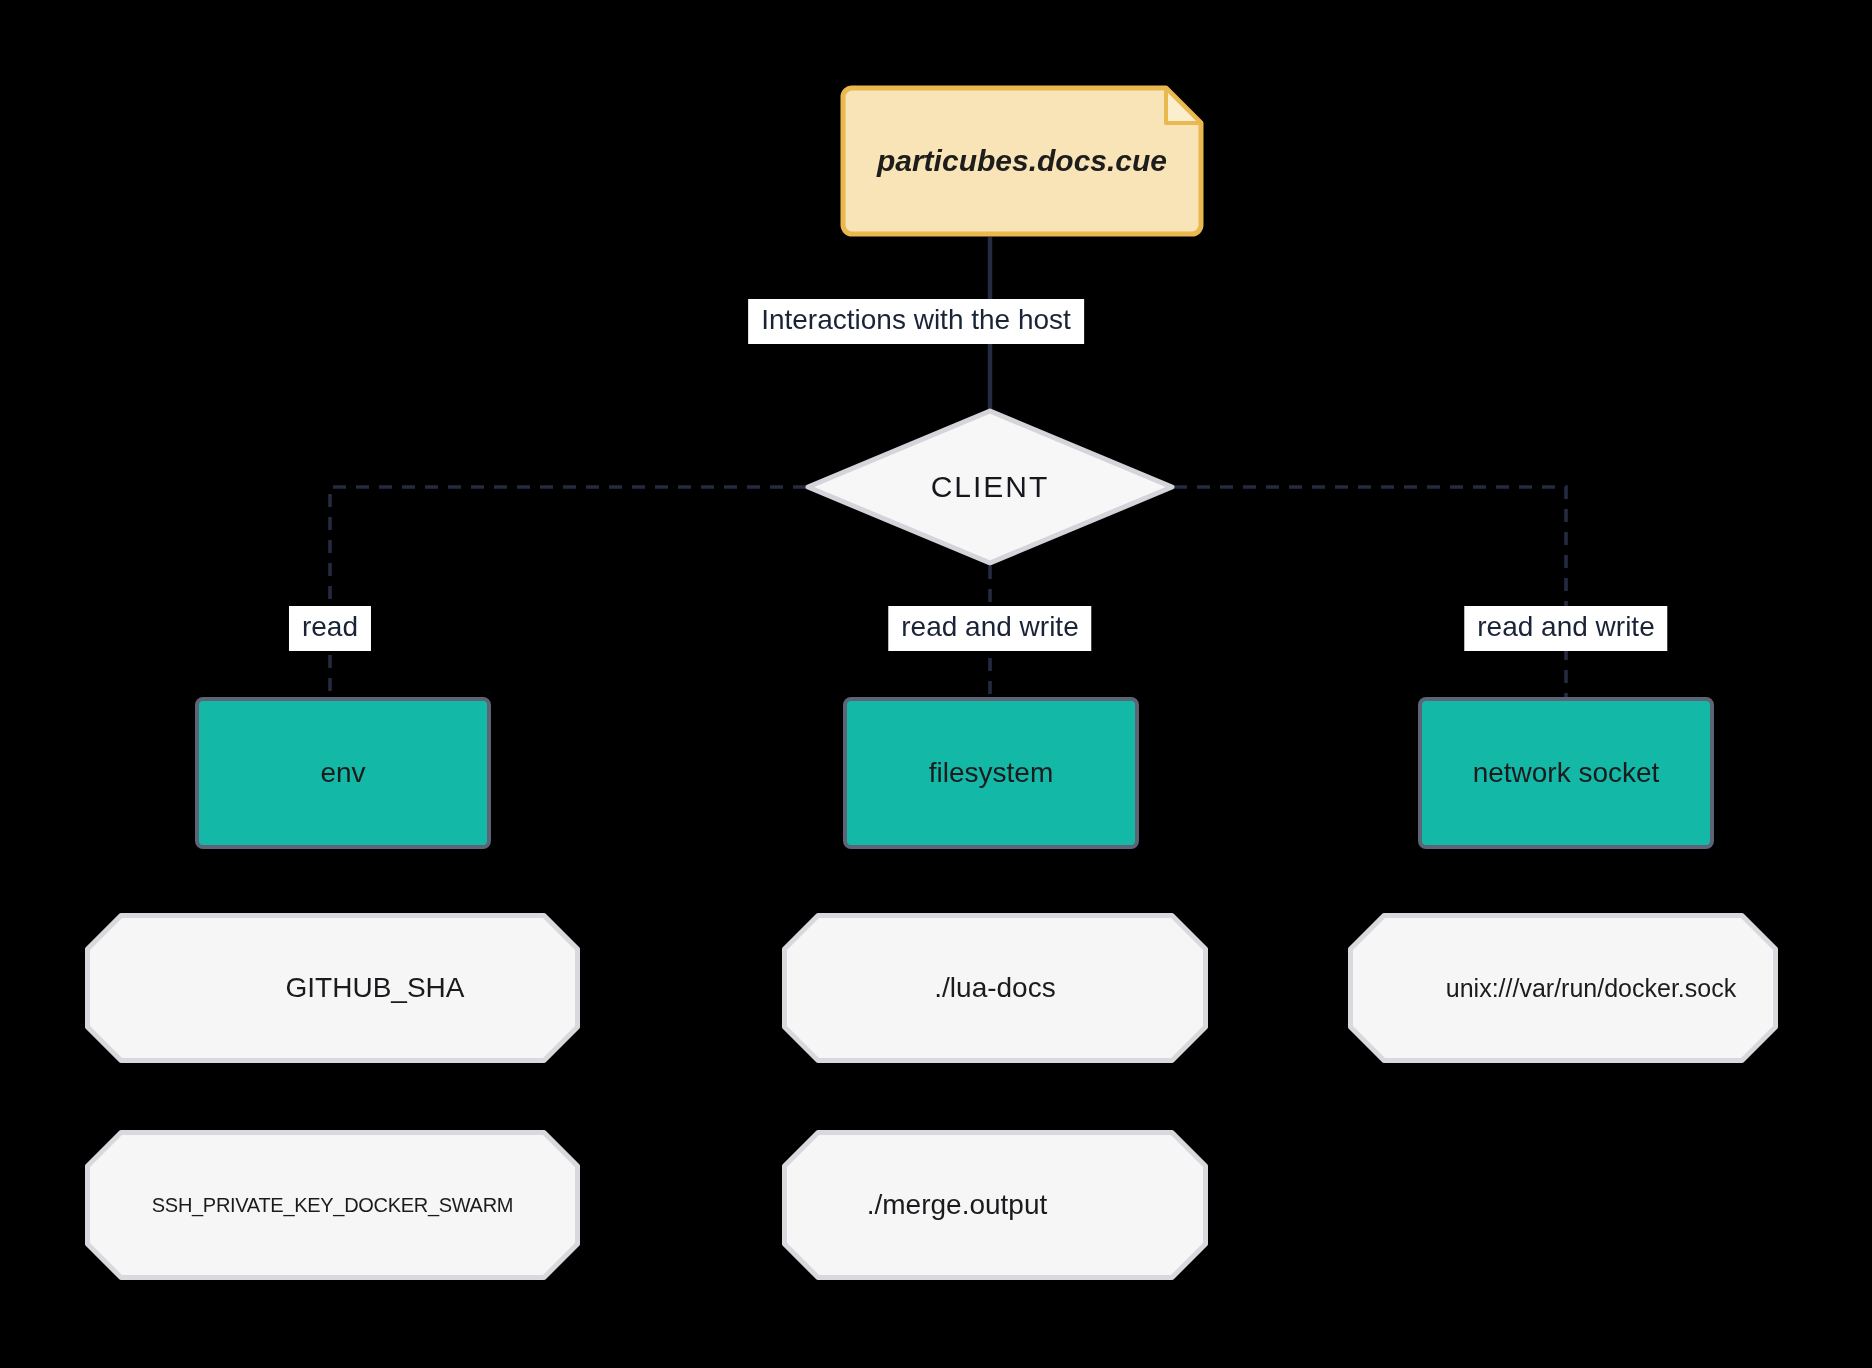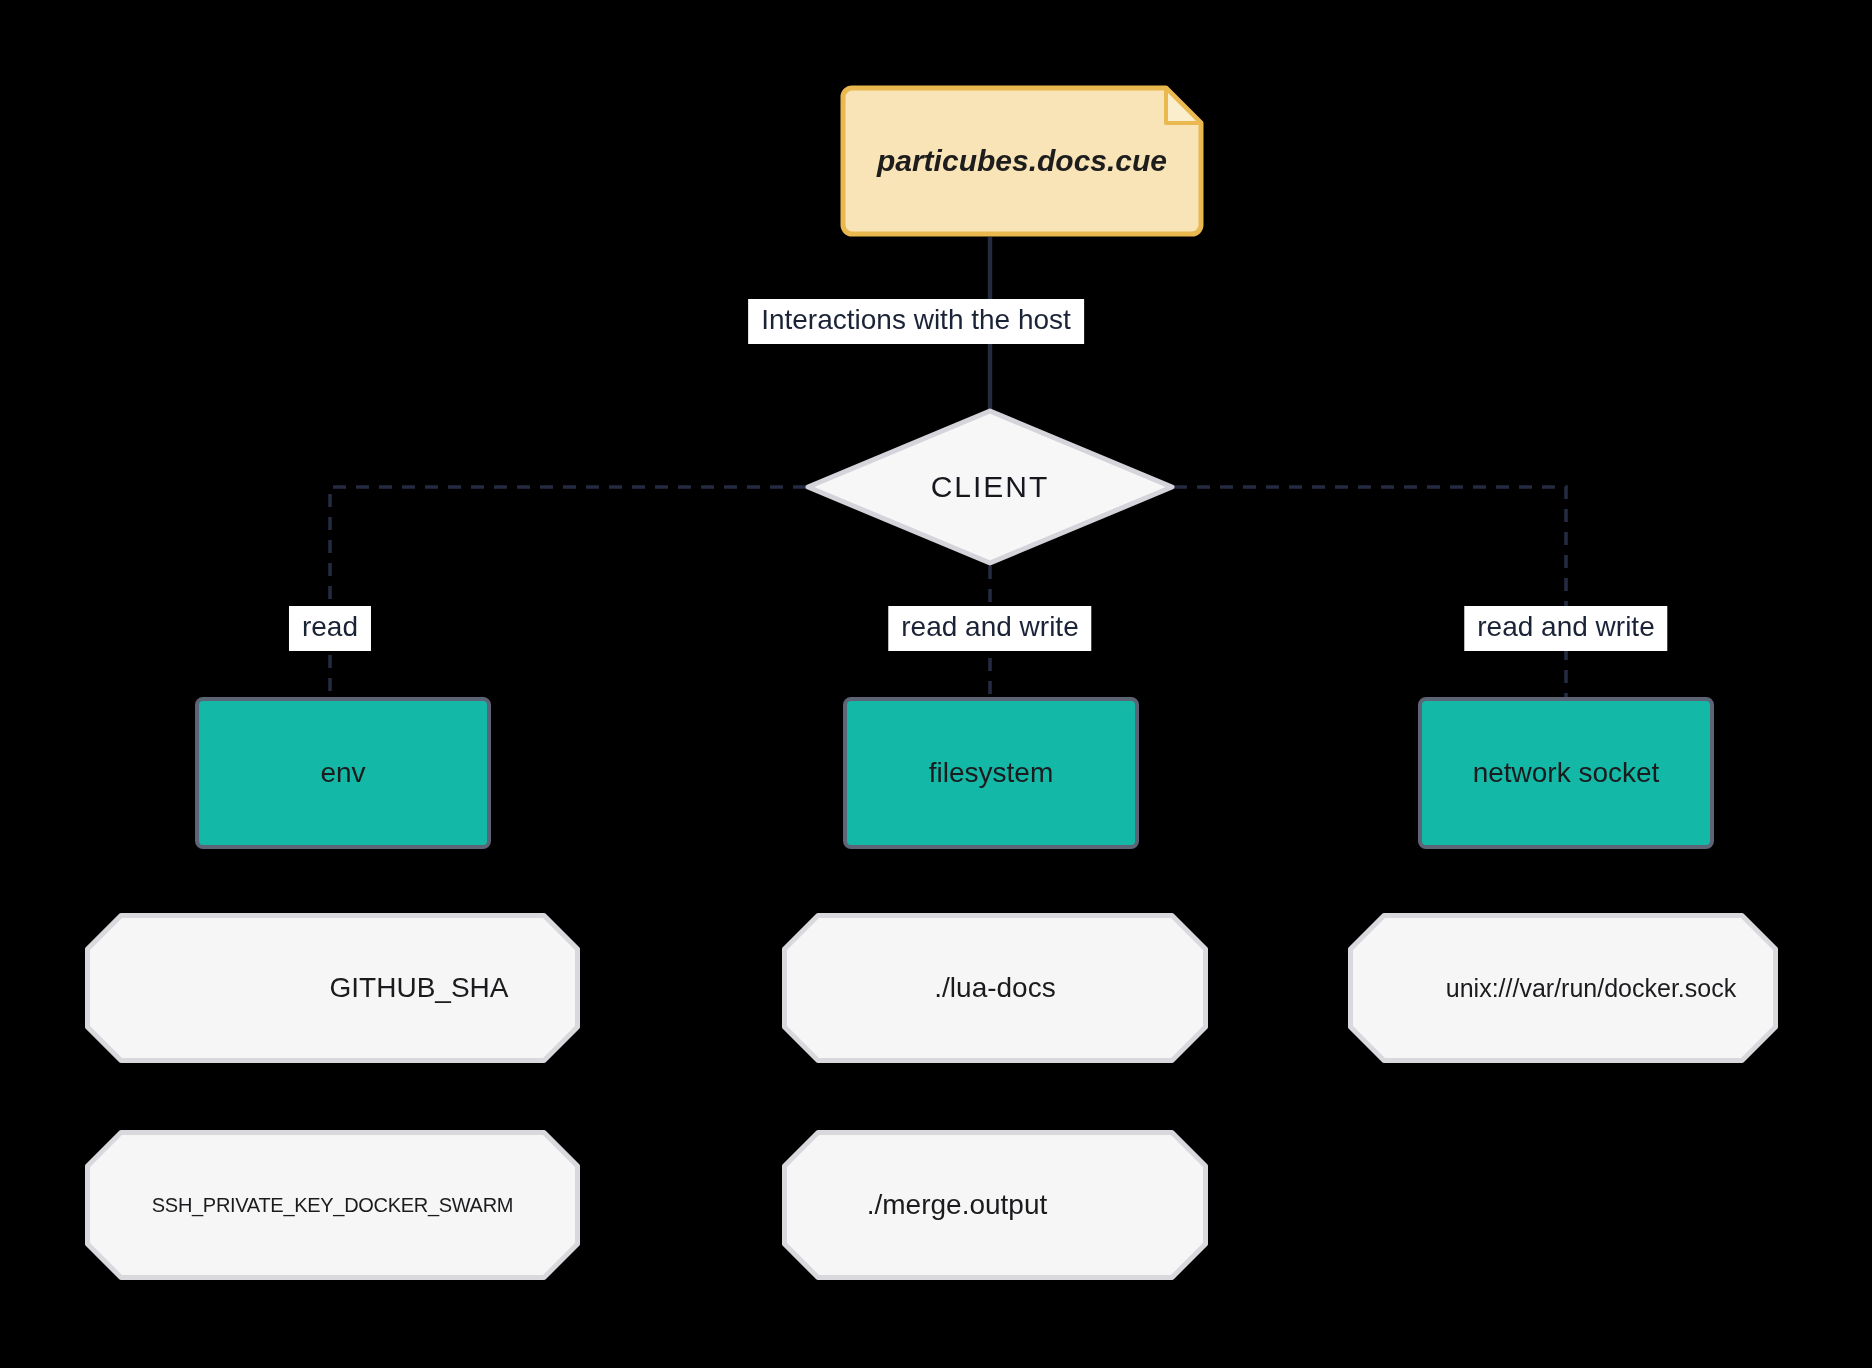--- a/index.html
+++ b/index.html
@@ -26,21 +26,21 @@
   .box-node{
     width:296px;height:152px;box-sizing:border-box;
     background:#14b8a6;border:4px solid #5d6476;border-radius:8px;
   }
   .box-env{left:195px;top:697px;}
   .box-fs{left:843px;top:697px;}
   .box-net{left:1418px;top:697px;}
 
   
   .oct-node{height:150px;}
-  .oct-github{left:85px;top:913px;width:580px;padding-left:44px;}
+  .oct-github{left:85px;top:913px;width:580px;}
   .oct-lua{left:782px;top:913px;width:426px;}
   .oct-sock{left:1348px;top:913px;width:430px;padding-left:28px;}
   .oct-ssh{left:85px;top:1130px;width:495px;}
   .oct-merge{left:782px;top:1130px;width:350px;}
   .oct-ssh .lbl{font-size:20px;letter-spacing:-0.3px;}
   .oct-sock .lbl{font-size:25px;}
 
   
   .edge-label{
     position:absolute;transform:translateX(-50%);

